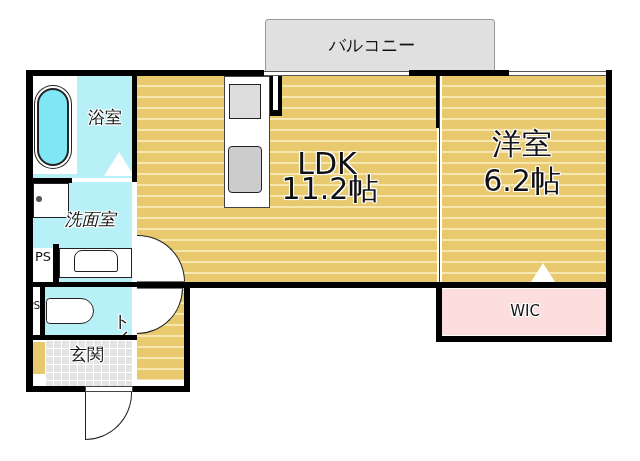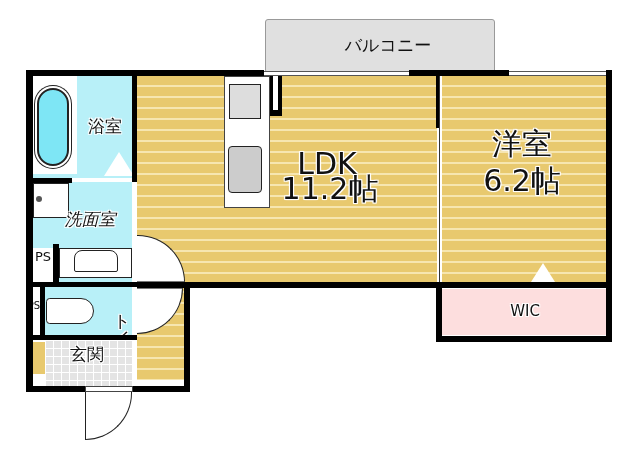--- a/index.html
+++ b/index.html
@@ -13,32 +13,32 @@
   .label { position:absolute; color:#111; text-align:center; white-space:nowrap;
     text-shadow: 0 0 2px #fff, 0 0 2px #fff, 0 0 2px #fff, 1px 1px 0 #fff, -1px -1px 0 #fff, 1px -1px 0 #fff, -1px 1px 0 #fff; }
   .big { font-size:30px; line-height:32px; }
   .mid { font-size:17px; line-height:19px; }
   .small { font-size:13px; line-height:14px; }
 </style>
 </head>
 <body>
 
 <div class="abs" style="left:265px;top:19px;width:230px;height:54px;background:#e0e0e0;border:1px solid #999;border-radius:3px;"></div>
-<div class="label mid" style="left:308px;top:36px;width:160px;text-shadow:none;">バルコニー</div>
+<div class="label mid" style="left:292px;top:36px;width:160px;text-shadow:none;">バルコニー</div>
 
 <div class="abs floor-wood" style="left:137px;top:76px;width:300px;height:206px;"></div>
 
 <div class="abs floor-wood" style="left:442px;top:76px;width:164px;height:206px;"></div>
 
 <div class="abs floor-wood" style="left:137px;top:282px;width:47px;height:98px;"></div>
 
 <div class="abs blue" style="left:33px;top:76px;width:99px;height:102px;"></div>
 <div class="abs" style="left:33px;top:76px;width:44px;height:98px;background:#fff;"></div>
 <div class="abs" style="left:37px;top:88px;width:32px;height:78px;background:#7ee6f5;border:2px solid #222;border-radius:16px;box-shadow:0 0 0 2px #fff, 0 0 0 3px #222;"></div>
-<div class="label mid" style="left:80px;top:117px;width:50px;font-family:Liberation Serif, serif;">浴室</div>
+<div class="label mid" style="left:80px;top:108px;width:50px;font-family:Liberation Serif, serif;">浴室</div>
 <div class="abs" style="left:104px;top:152px;width:0;height:0;border-left:15px solid transparent;border-right:15px solid transparent;border-bottom:24px solid #fff;"></div>
 
 <div class="abs blue" style="left:33px;top:182px;width:99px;height:100px;"></div>
 <div class="abs" style="left:33px;top:183px;width:36px;height:35px;background:#fff;border:1px solid #222;"></div>
 <div class="abs" style="left:36px;top:196px;width:6px;height:6px;border-radius:50%;background:#555;"></div>
 <div class="label mid" style="left:55px;top:210px;width:70px;font-style:italic;">洗面室</div>
 <div class="abs" style="left:59px;top:248px;width:73px;height:30px;background:#fff;border:1px solid #222;"></div>
 <div class="abs" style="left:74px;top:250px;width:44px;height:22px;border:1px solid #222;border-radius:8px 8px 2px 2px;"></div>
 
 <div class="abs" style="left:33px;top:248px;width:20px;height:34px;background:#fff;"></div>

